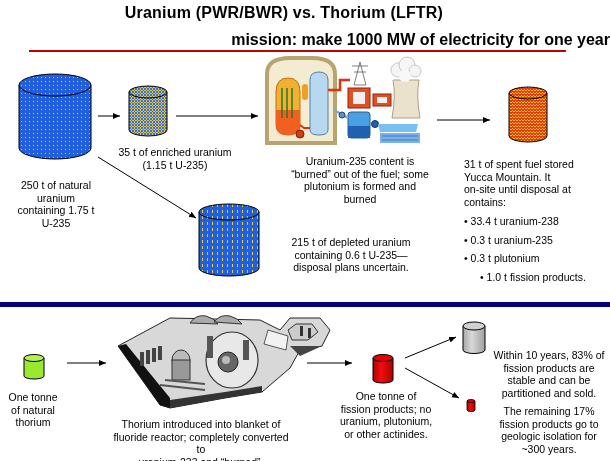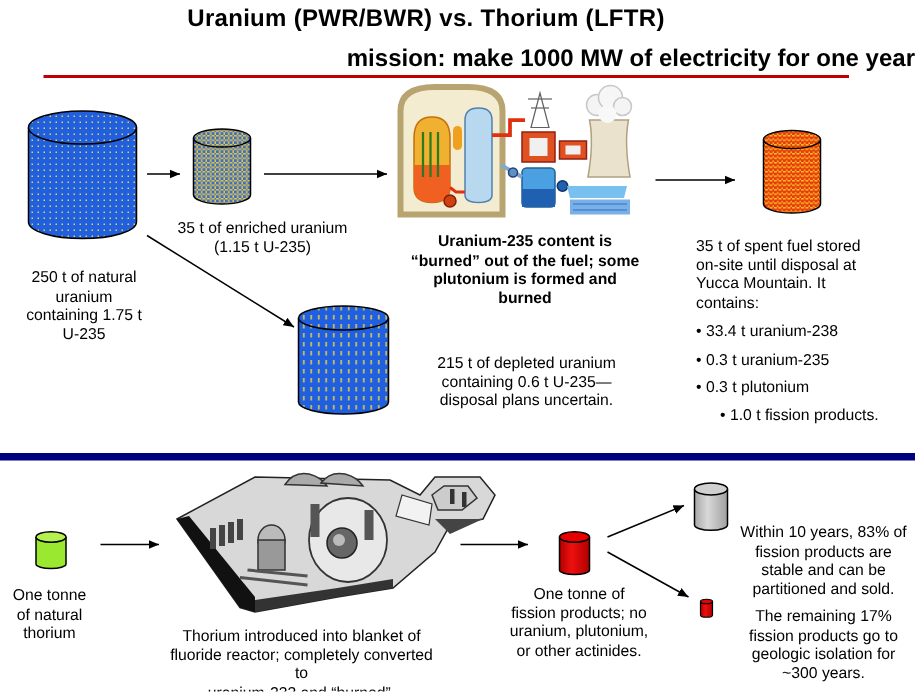--- a/index.html
+++ b/index.html
@@ -186,37 +186,37 @@
   <div>uranium</div>
   <div>containing 1.75 t</div>
   <div>U-235</div>
 </div>
 
 <div class="abs cap" style="left:108px; top:146px; width:134px;">
   <div>35 t of enriched uranium</div>
   <div>(1.15 t U-235)</div>
 </div>
 
-<div class="abs cap" style="left:270px; top:155px; width:160px;font-weight:bold;">
+<div class="abs cap" style="left:280px; top:155px; width:160px;">
   <div>Uranium-235 content is</div>
   <div>“burned” out of the fuel; some</div>
   <div>plutonium is formed and</div>
   <div>burned</div>
 </div>
 
 <div class="abs cap" style="left:278px; top:236px; width:146px;">
   <div>215 t of depleted uranium</div>
   <div>containing 0.6 t U-235—</div>
   <div>disposal plans uncertain.</div>
 </div>
 
 <div class="abs capl" style="left:464px; top:158px; width:142px;">
-  <div>35 t of spent fuel stored</div>
+  <div>31 t of spent fuel stored</div>
+  <div>Yucca Mountain.  It</div>
   <div>on-site until disposal at</div>
-  <div>Yucca Mountain.  It</div>
   <div>contains:</div>
 </div>
 <div class="abs bul" style="left:464px; top:215px;">• 33.4 t uranium-238</div>
 <div class="abs bul" style="left:464px; top:234px;">• 0.3 t uranium-235</div>
 <div class="abs bul" style="left:464px; top:252px;">• 0.3 t plutonium</div>
 <div class="abs bul" style="left:464px; top:271px;margin-left:16px;">• 1.0 t fission products.</div>
 
 <div class="abs rule-blue"></div>
 
 <div class="abs cap" style="left:2px; top:391px; width:62px;">

